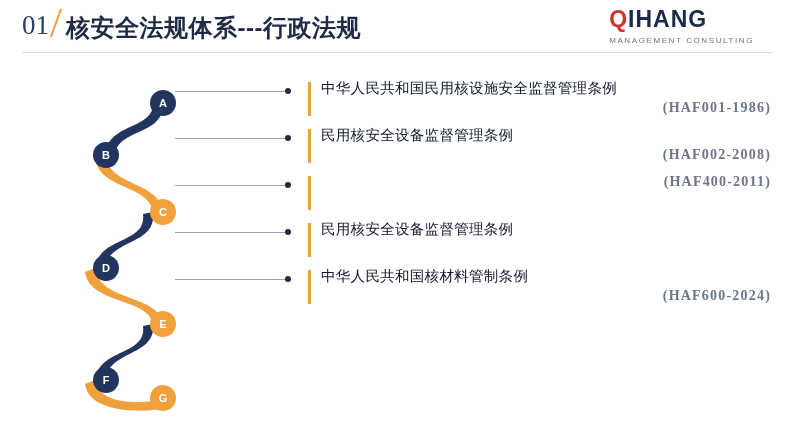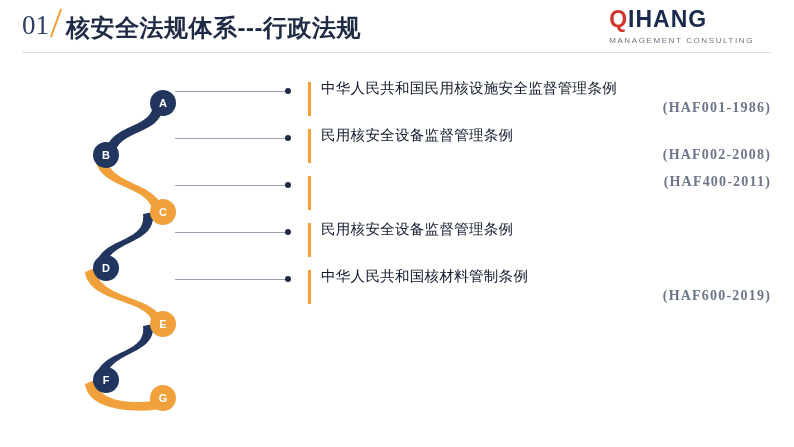--- a/index.html
+++ b/index.html
@@ -255,20 +255,20 @@
         <div class="row-title">民用核安全设备监督管理条例</div>
       </div>
     </div>
 
     <div class="row">
       <div class="leader"></div>
       <div class="leader-dot"></div>
       <div class="bar"></div>
       <div class="row-text">
         <div class="row-title">中华人民共和国核材料管制条例</div>
-        <div class="row-code">(HAF600-2019)</div>
+        <div class="row-code">(HAF600-2024)</div>
       </div>
     </div>
 
 
 
   </div>
 </div>
 
 </body></html>

